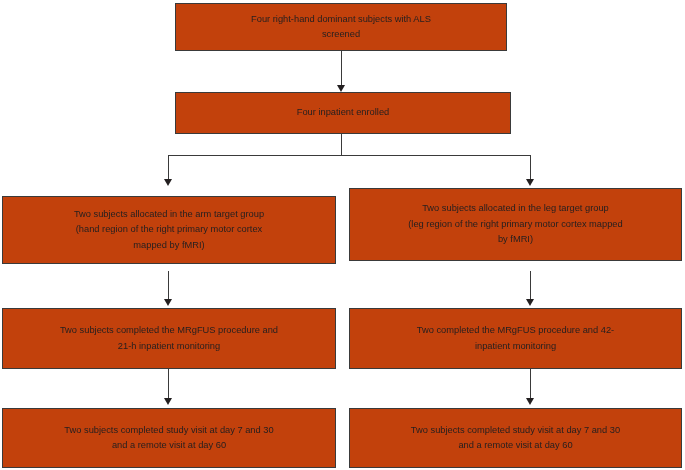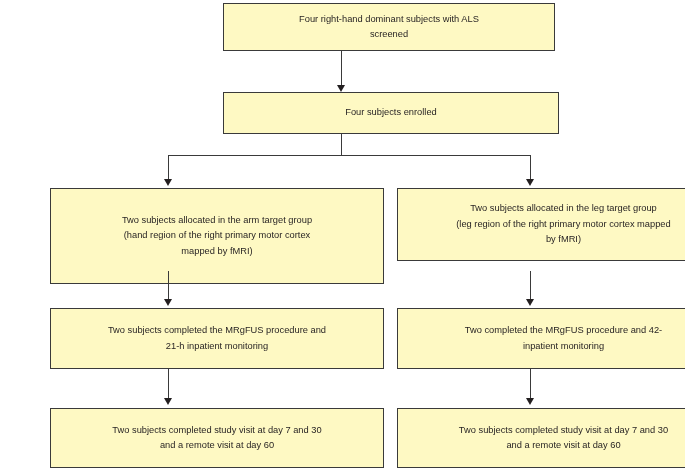--- a/index.html
+++ b/index.html
@@ -12,38 +12,37 @@
     width: 685px;
     height: 470px;
     background: #ffffff;
     font-family: "Liberation Sans", sans-serif;
     overflow: hidden;
   }
   .node {
     position: absolute;
     box-sizing: border-box;
     border: 1px solid #3a3a3a;
-    background: #fef9c3;
+    background: #c2410c;
     display: flex;
     align-items: center;
     justify-content: center;
     text-align: center;
-    margin-left: 48px;
   }
   .node-text {
     font-size: 9.3px;
     line-height: 15.5px;
     color: #231f20;
     padding: 0 8px;
     white-space: pre-line;
   }
   
   #node-screened   { left: 175px; top: 3px;   width: 332px; height: 48px; }
   #node-enrolled   { left: 175px; top: 92px;  width: 336px; height: 42px; }
-  #node-arm-group  { left: 2px;   top: 188px; width: 334px; height: 96px; }
+  #node-arm-group  { left: 2px;   top: 196px; width: 334px; height: 68px; }
   #node-leg-group  { left: 349px; top: 188px; width: 333px; height: 73px; }
   #node-arm-proc   { left: 2px;   top: 308px; width: 334px; height: 61px; }
   #node-leg-proc   { left: 349px; top: 308px; width: 333px; height: 61px; }
   #node-arm-visit  { left: 2px;   top: 408px; width: 334px; height: 60px; }
   #node-leg-visit  { left: 349px; top: 408px; width: 333px; height: 60px; }
 
   
   .vline {
     position: absolute;
     width: 1px;
@@ -92,21 +91,21 @@
 
   <div class="node" id="node-screened">
     <span class="node-text">Four right-hand dominant subjects with ALS
 screened</span>
   </div>
 
   <div class="vline" id="conn-screened-enrolled-line"></div>
   <div class="arrowhead" id="conn-screened-enrolled-head"></div>
 
   <div class="node" id="node-enrolled">
-    <span class="node-text">Four subjects enrolled</span>
+    <span class="node-text">Four inpatient enrolled</span>
   </div>
 
   <div class="vline" id="conn-enrolled-stem"></div>
   <div class="hline" id="conn-split-bus"></div>
   <div class="vline" id="conn-split-left-leg"></div>
   <div class="arrowhead" id="conn-split-left-head"></div>
   <div class="vline" id="conn-split-right-leg"></div>
   <div class="arrowhead" id="conn-split-right-head"></div>
 
   <div class="node" id="node-arm-group">

